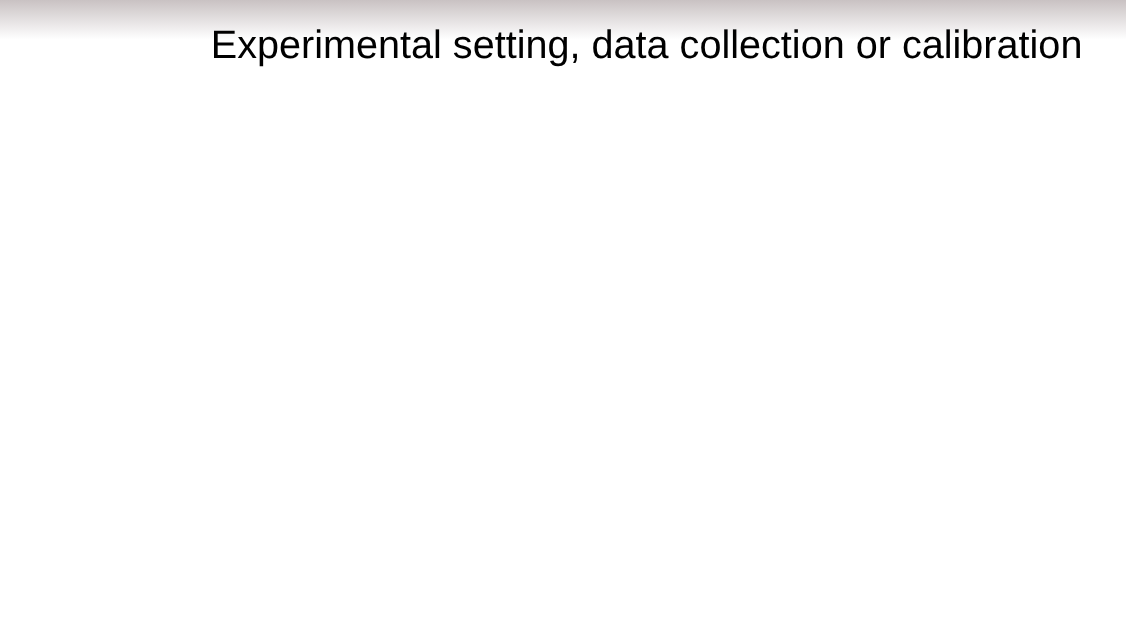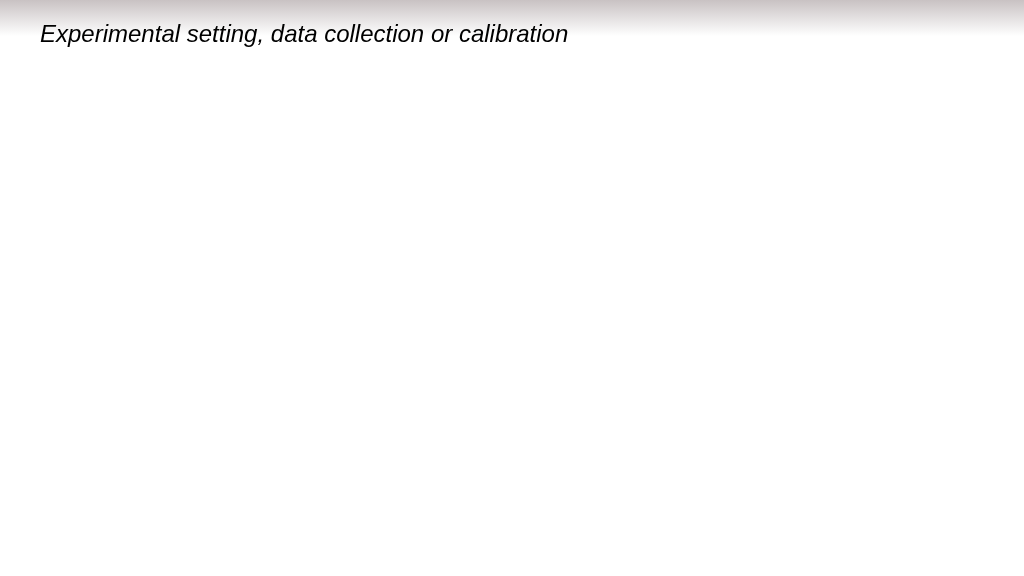--- a/index.html
+++ b/index.html
@@ -13,26 +13,25 @@
       background: #ffffff;
       font-family: Arial, Helvetica, sans-serif;
       overflow: hidden;
     }
     .top-gradient {
       width: 100%;
       height: 36px;
       background: linear-gradient(to bottom, #c9c2c3 0%, #ffffff 100%);
     }
     .slide-title {
-      text-align: left;
-      font-size: 24px;
+      text-align: right;
+      font-size: 36px;
       font-weight: 400;
       color: #000000;
       margin-top: -16px;
       padding: 0 40px;
-      font-style: italic;
     }
   </style>
 </head>
 <body>
 
 <div class="top-gradient"></div>
 <h1 class="slide-title">Experimental setting, data collection or calibration</h1>
 
 </body></html>

